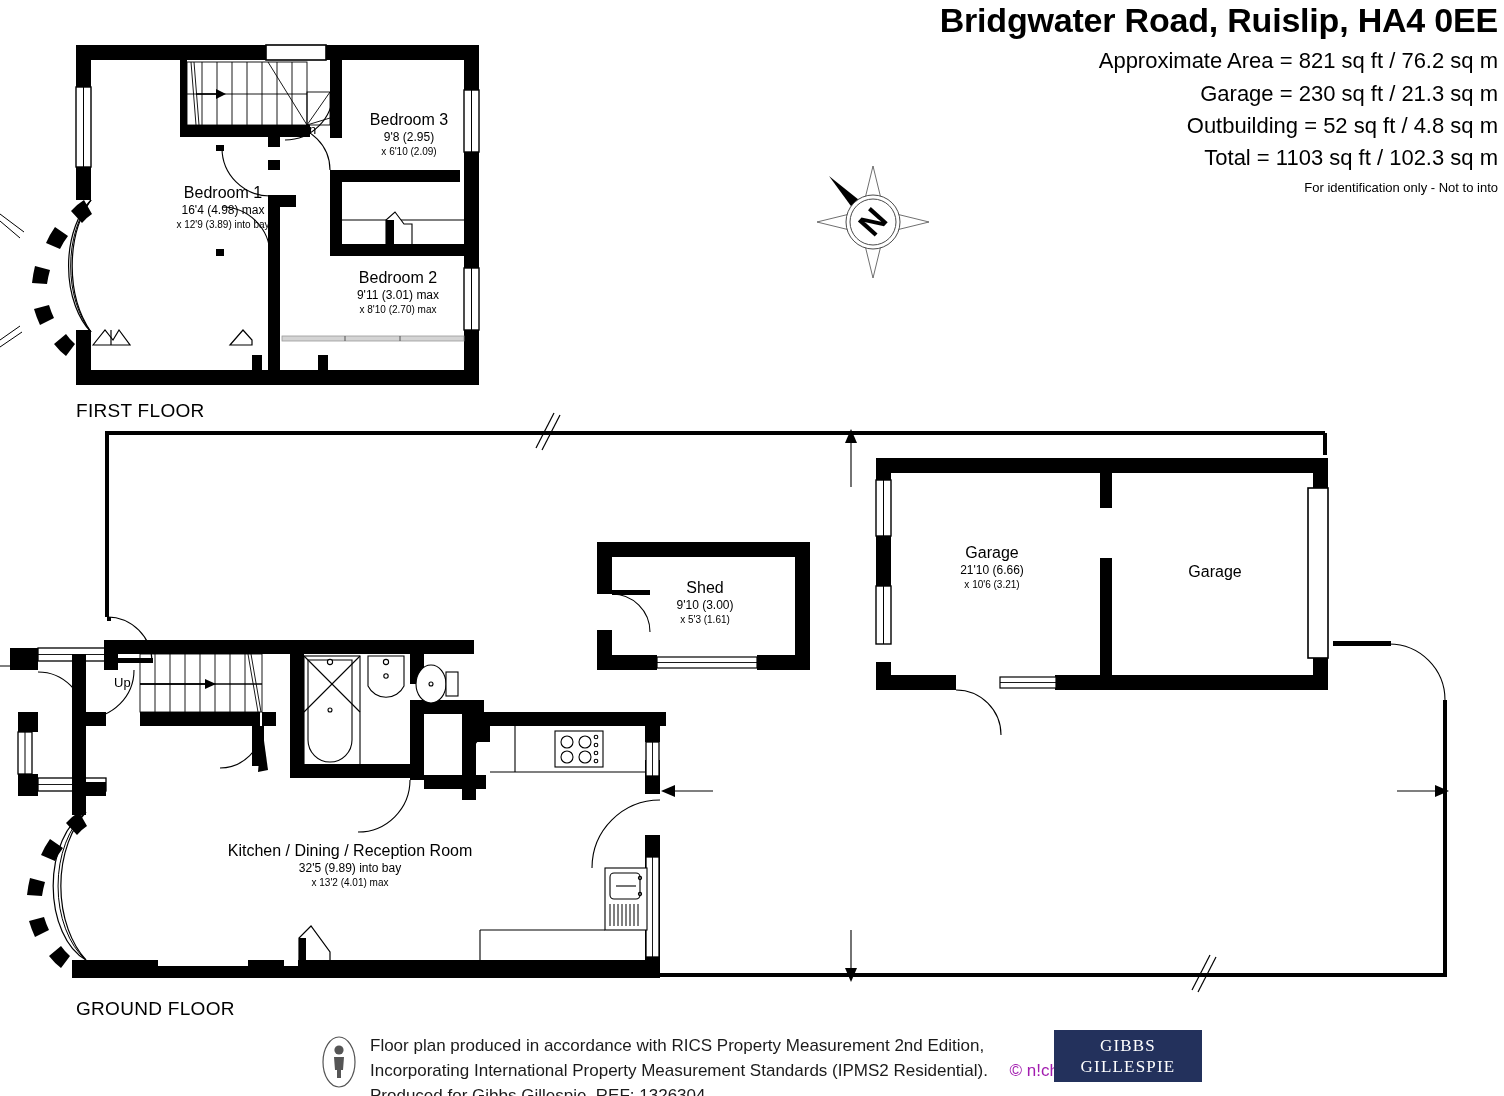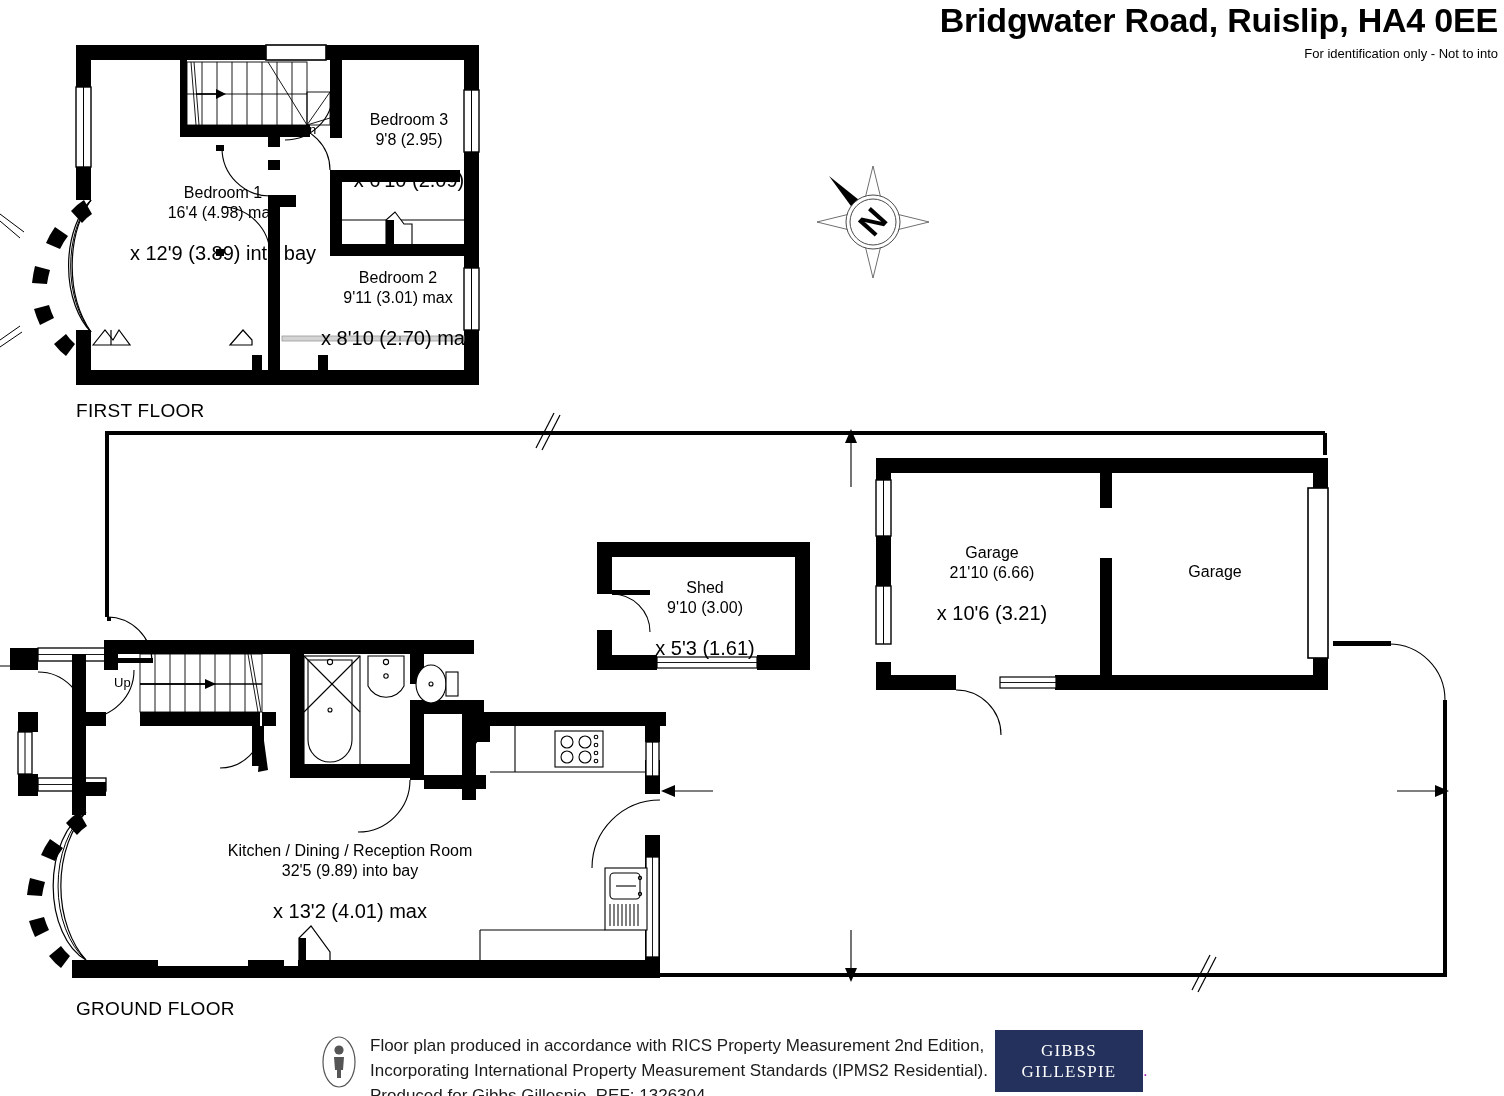--- a/index.html
+++ b/index.html
@@ -19,35 +19,35 @@
     font-size:34px;font-weight:bold;letter-spacing:-0.2px;line-height:1.1;
     white-space:nowrap;
   }
   .hdr .sub{font-size:22px;line-height:1.42;white-space:nowrap;margin-top:6px;}
   .hdr .sub div{margin-top:1px;}
   .hdr .note{font-size:13px;margin-top:7px;white-space:nowrap;}
 
   
   .lbl{position:absolute;text-align:center;line-height:1.27;white-space:nowrap;}
   .lbl .l1{font-size:16px;}
-  .lbl .l2{font-size:16px;}
-  .lbl .l3{font-size:20px;margin-top:17px;}
+  .lbl .l2{font-size:12px;}
+  .lbl .l3{font-size:10px;}
   .lbl .l4{font-size:16px;}
   .floorname{position:absolute;font-size:19px;letter-spacing:.3px;white-space:nowrap;}
   .small{position:absolute;font-size:13px;white-space:nowrap;}
 
   
   .footer{position:absolute;left:318px;top:1032px;width:700px;}
   .footer .ftxt{
     position:absolute;left:52px;top:2px;font-size:17px;line-height:1.47;color:#1b1b1b;
     font-family:"Liberation Sans","DejaVu Sans",sans-serif;white-space:nowrap;
   }
   .footer .ftxt .c{color:#a21caf;}
   .logo{
-    position:absolute;left:995px;top:1030px;width:148px;height:62px;
+    position:absolute;left:1054px;top:1030px;width:148px;height:52px;
     background:#23315c;color:#fff;text-align:center;
     font-family:"Liberation Serif","DejaVu Serif",serif;
     display:flex;flex-direction:column;justify-content:center;align-items:center;
     letter-spacing:1.2px;
   }
   .logo .l1{font-size:17px;line-height:1.25;}
   .logo .l2{font-size:17px;line-height:1.25;}
 </style>
 </head>
 <body>
@@ -483,20 +483,26 @@
       <ellipse cx="17" cy="26" rx="16" ry="25" fill="#fff" stroke="#555" stroke-width="1.2"></ellipse>
       <circle cx="17" cy="14" r="4.6" fill="#555"></circle>
       <path d="M 12,21 L 22,21 L 21,34 L 19,34 L 19,42 L 15,42 L 15,34 L 13,34 Z" fill="#555"></path>
     </g>
 
     </g>
   </svg>
 
   <div class="hdr">
     <div class="title">Bridgwater Road, Ruislip, HA4 0EE</div>
+    <div class="sub">
+      <div>Approximate Area = 821 sq ft / 76.2 sq m</div>
+      <div>Garage = 230 sq ft / 21.3 sq m</div>
+      <div>Outbuilding = 52 sq ft / 4.8 sq m</div>
+      <div>Total = 1103 sq ft / 102.3 sq m</div>
+    </div>
     <div class="note">For identification only - Not to into</div>
   </div>
 
   <div class="lbl" style="left:88px;top:183px;width:270px;">
     <div class="l1">Bedroom 1</div>
     <div class="l2">16'4 (4.98) max</div>
     <div class="l3">x 12'9 (3.89) into bay</div>
   </div>
 
   <div class="lbl" style="left:284px;top:268px;width:228px;">

